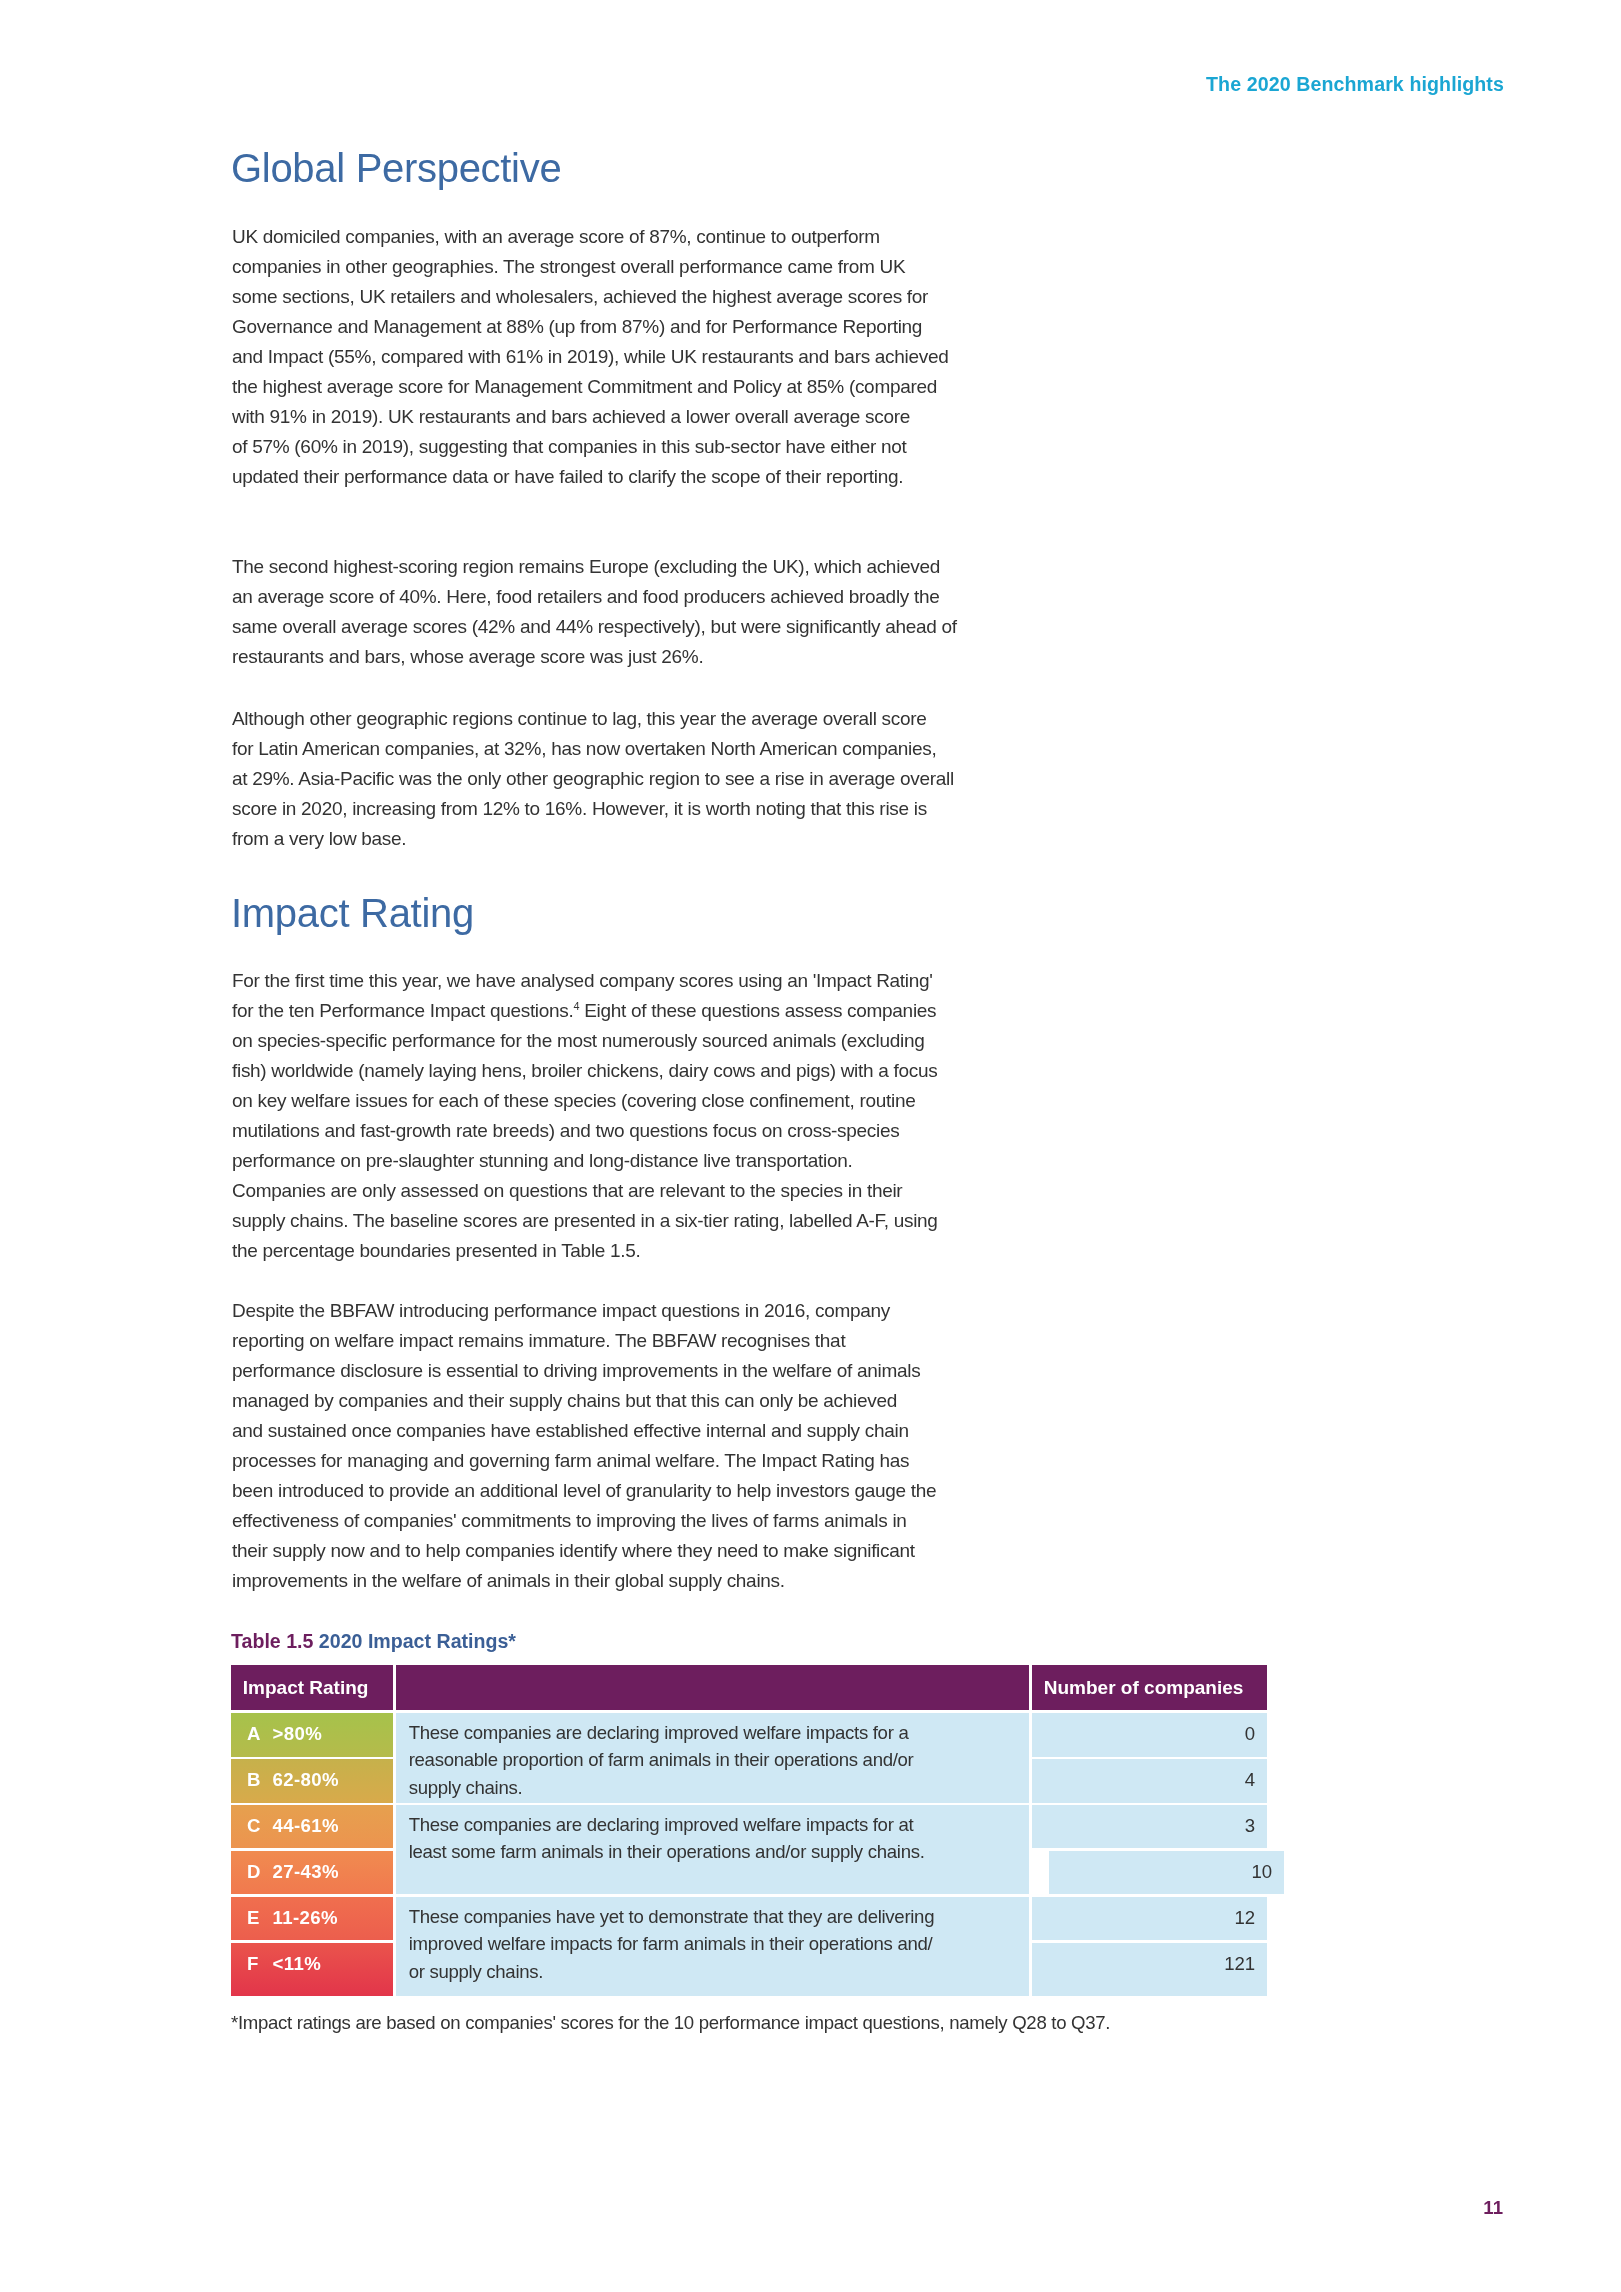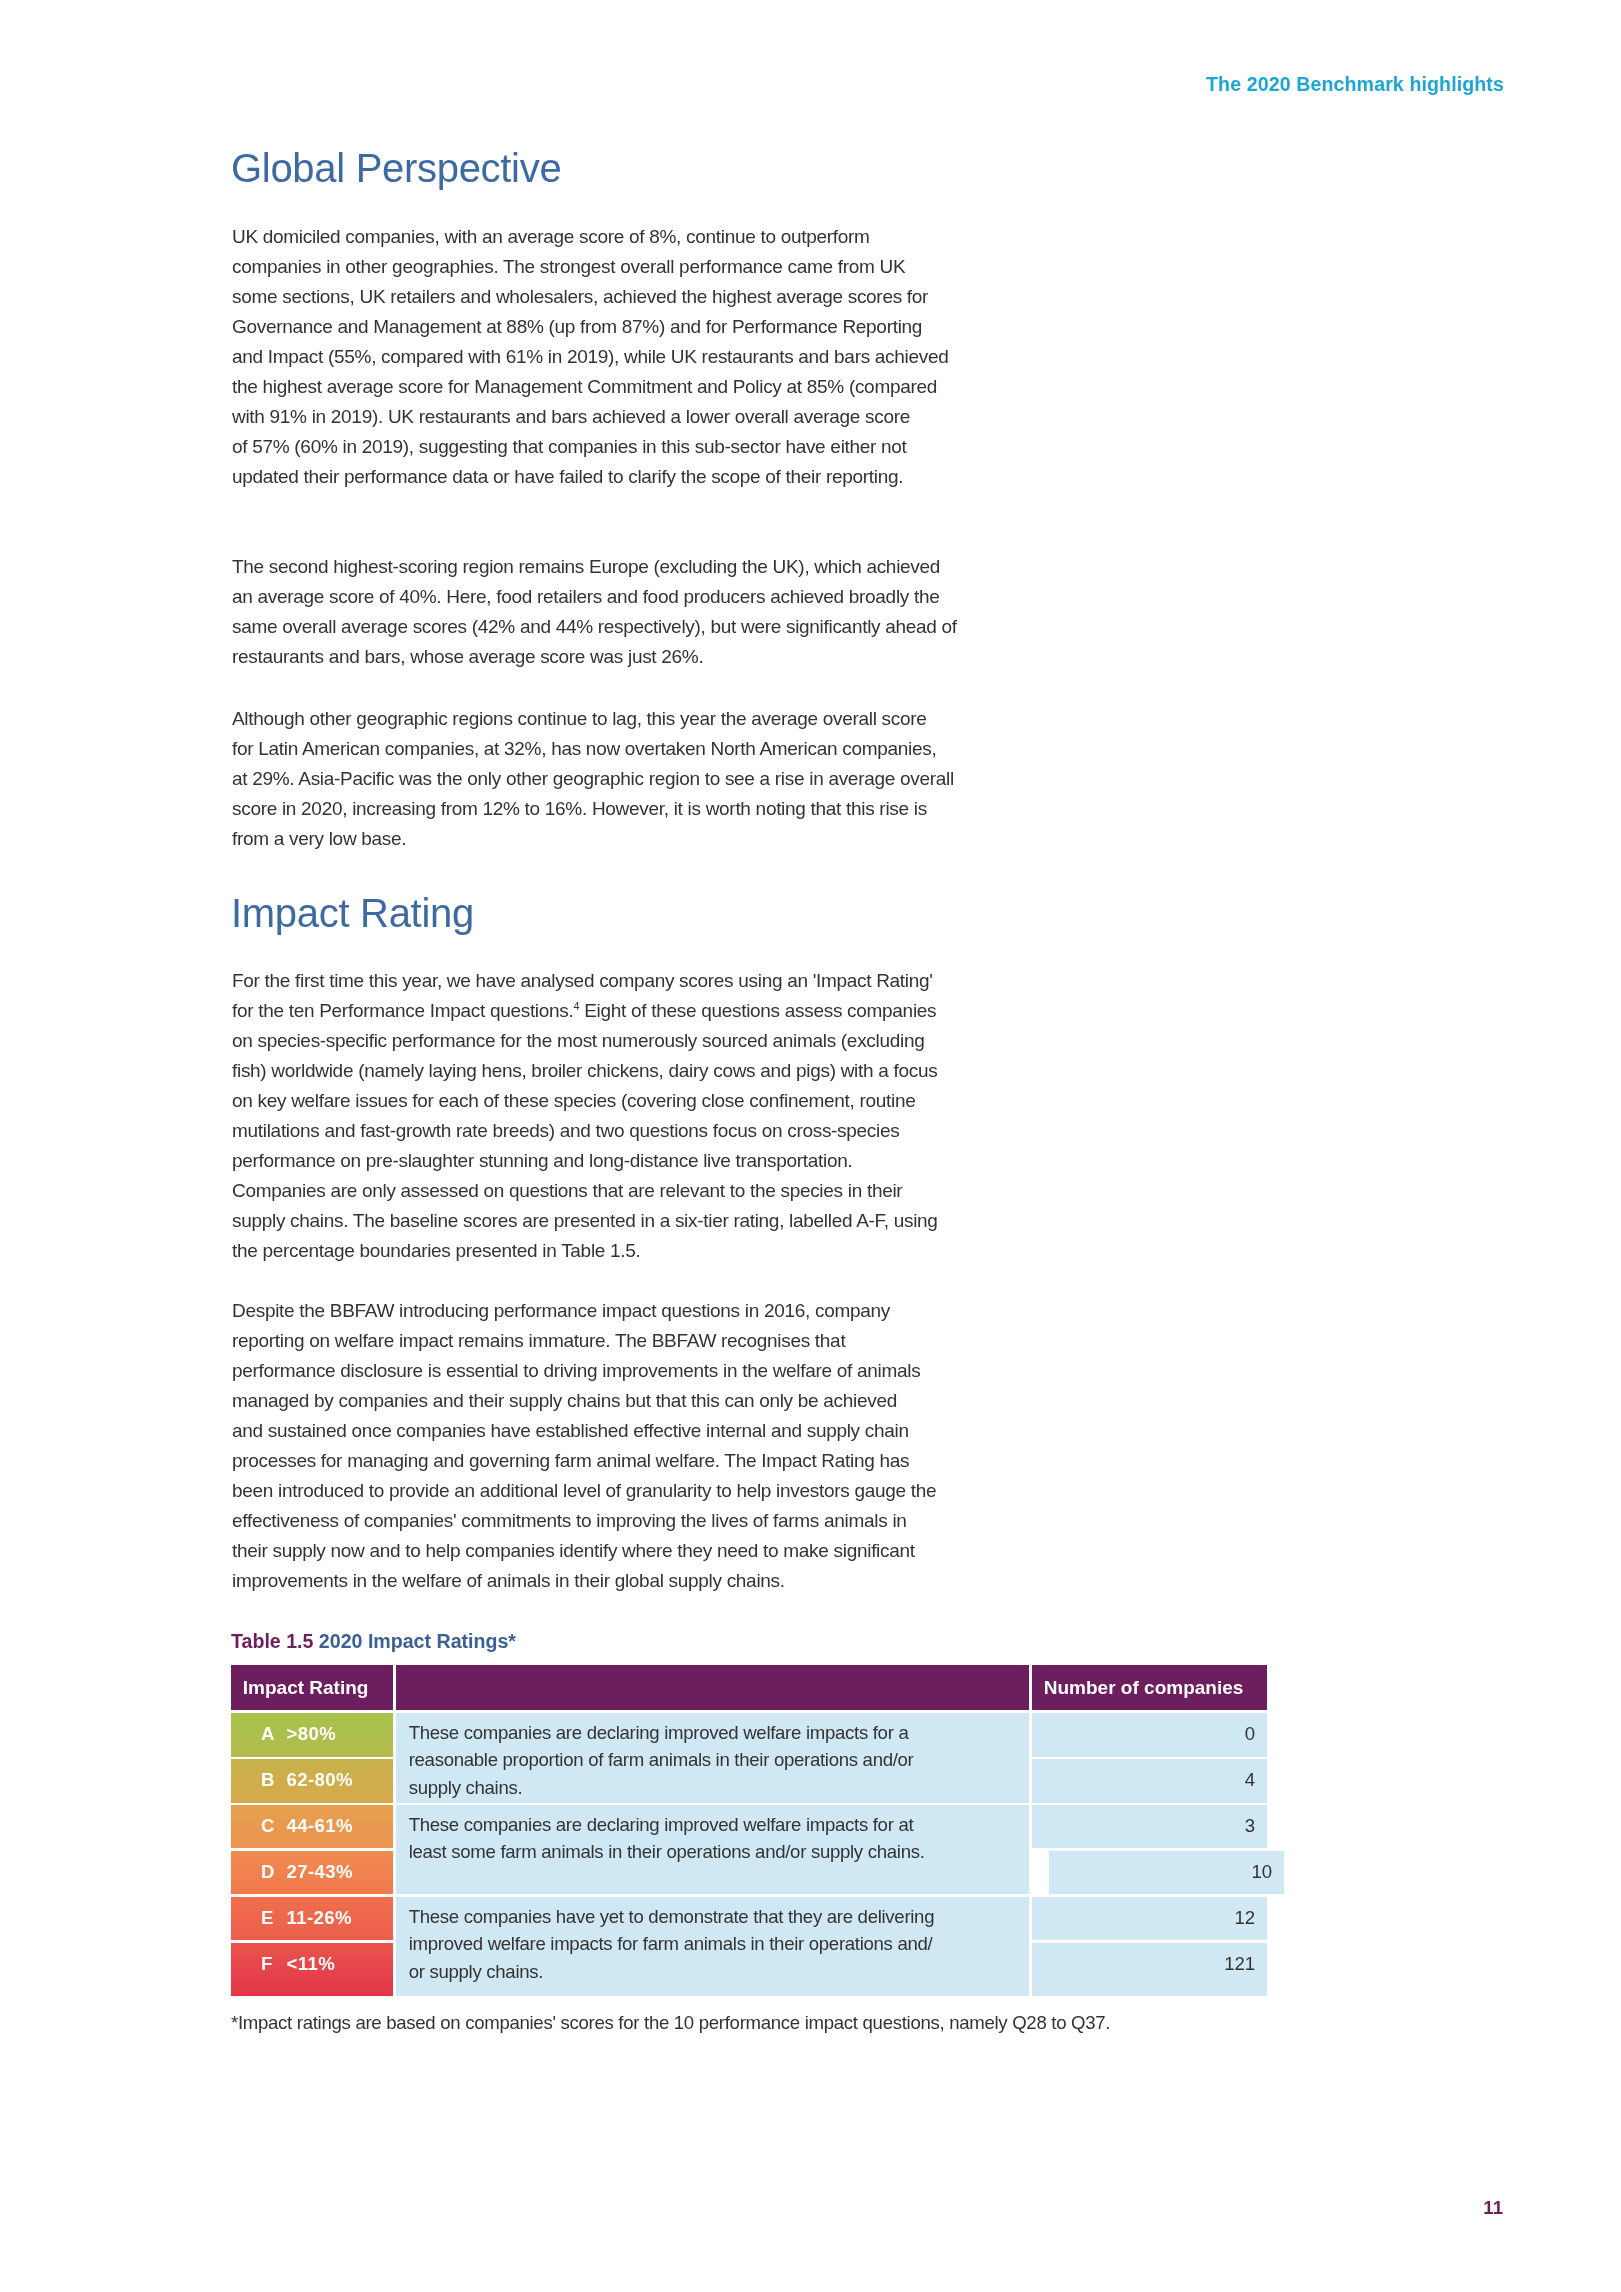--- a/index.html
+++ b/index.html
@@ -14,40 +14,40 @@
   .para .line { display: block; white-space: nowrap; height: 30px; }
   sup { font-size: 10.8px; line-height: 0; vertical-align: 6.9px; }
   .tbl-title { position: absolute; left: 231px; top: 1630px; font-size: 19.6px; font-weight: bold;
                white-space: nowrap; }
   .tbl-title .num { color: #6d1e5e; }
   .tbl-title .name { color: #3b5f96; }
   .tbl { position: absolute; left: 231px; top: 1665px; width: 1036px; height: 331px; }
   .cell { position: absolute; box-sizing: border-box; }
   .hdr { background: #6d1e5e; color: #ffffff; font-size: 19px; font-weight: bold;
          display: flex; align-items: center; padding-left: 11.8px; white-space: nowrap; }
-  .rating { color: #ffffff; font-weight: bold; font-size: 18.6px; padding-left: 30px; padding-top: 9.8px;
+  .rating { color: #ffffff; font-weight: bold; font-size: 18.6px; padding-left: 16px; padding-top: 9.8px;
             white-space: nowrap; letter-spacing: 0.4px; }
   .rating .letter { display: inline-block; width: 25.5px; }
   .desc { background: #cfe8f4; font-size: 18.6px; line-height: 27.4px; color: #333; padding: 5.9px 11.8px 0 12.7px;
           letter-spacing: -0.3px; }
   .desc .line { display: block; white-space: nowrap; }
   .count { background: #cfe8f4; font-size: 18.6px; color: #333; text-align: right; padding: 9.8px 11.8px 0 0; }
   .footnote { position: absolute; left: 231px; top: 2012px; font-size: 18.6px; color: #333;
               letter-spacing: -0.3px; white-space: nowrap; }
   .page-num { position: absolute; right: 118px; top: 2197px; font-size: 18.6px; font-weight: bold; color: #6d1e5e; }
 </style>
 </head>
 <body>
 
 <div class="running-head">The 2020 Benchmark highlights</div>
 
 <h1 class="h1" style="top:148px;">Global Perspective</h1>
 
 <div class="para" style="top:222px;">
-  <span class="line">UK domiciled companies, with an average score of 8%, continue to outperform</span>
+  <span class="line">UK domiciled companies, with an average score of 87%, continue to outperform</span>
   <span class="line">companies in other geographies. The strongest overall performance came from UK</span>
   <span class="line">some sections, UK retailers and wholesalers, achieved the highest average scores for</span>
   <span class="line">Governance and Management at 88% (up from 87%) and for Performance Reporting</span>
   <span class="line">and Impact (55%, compared with 61% in 2019), while UK restaurants and bars achieved</span>
   <span class="line">the highest average score for Management Commitment and Policy at 85% (compared</span>
   <span class="line">with 91% in 2019). UK restaurants and bars achieved a lower overall average score</span>
   <span class="line">of 57% (60% in 2019), suggesting that companies in this sub-sector have either not</span>
   <span class="line">updated their performance data or have failed to clarify the scope of their reporting.</span>
 </div>
 

